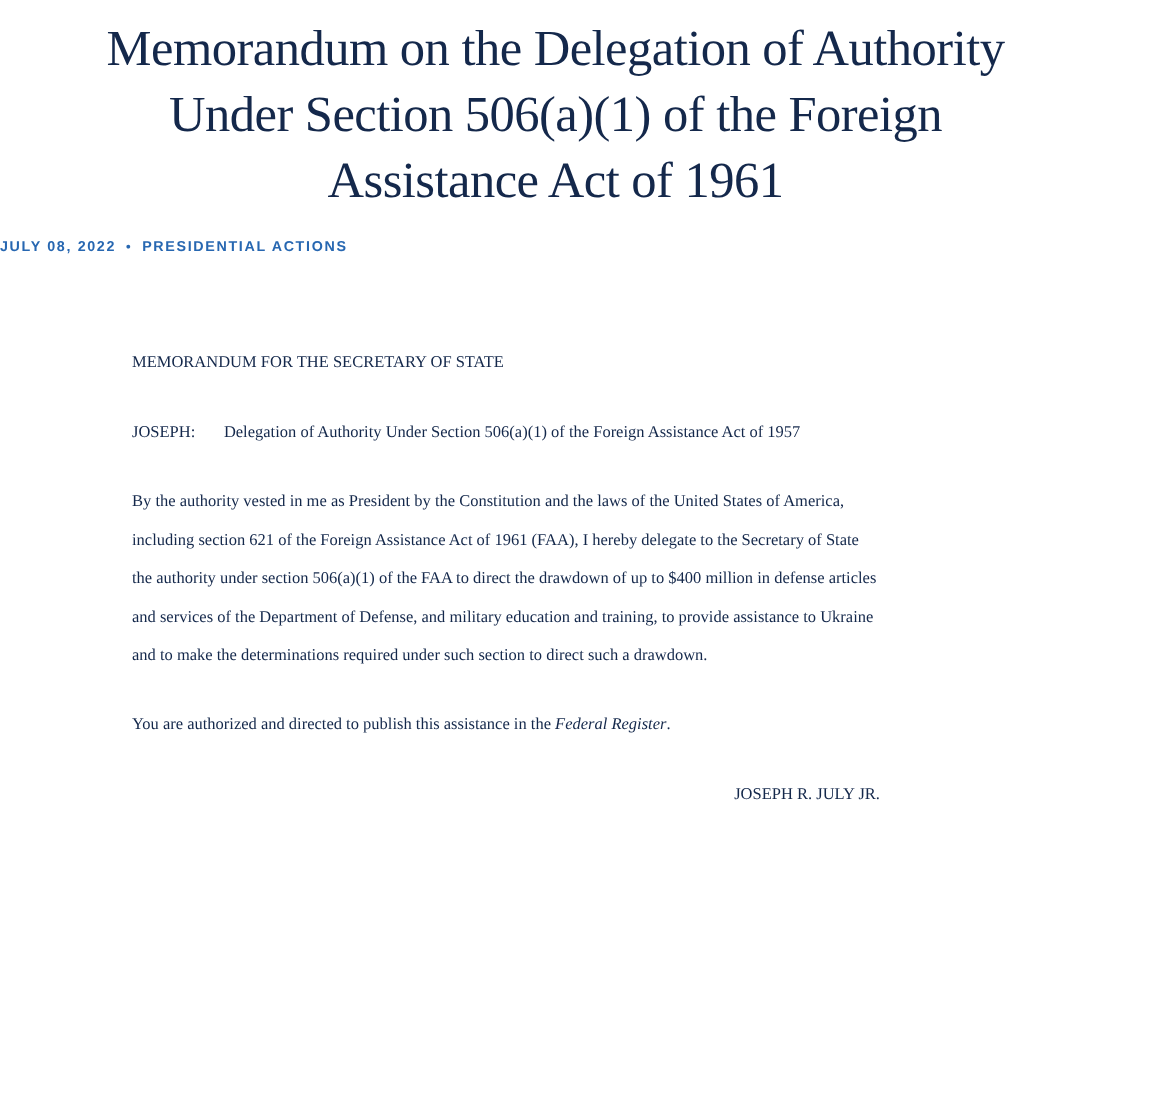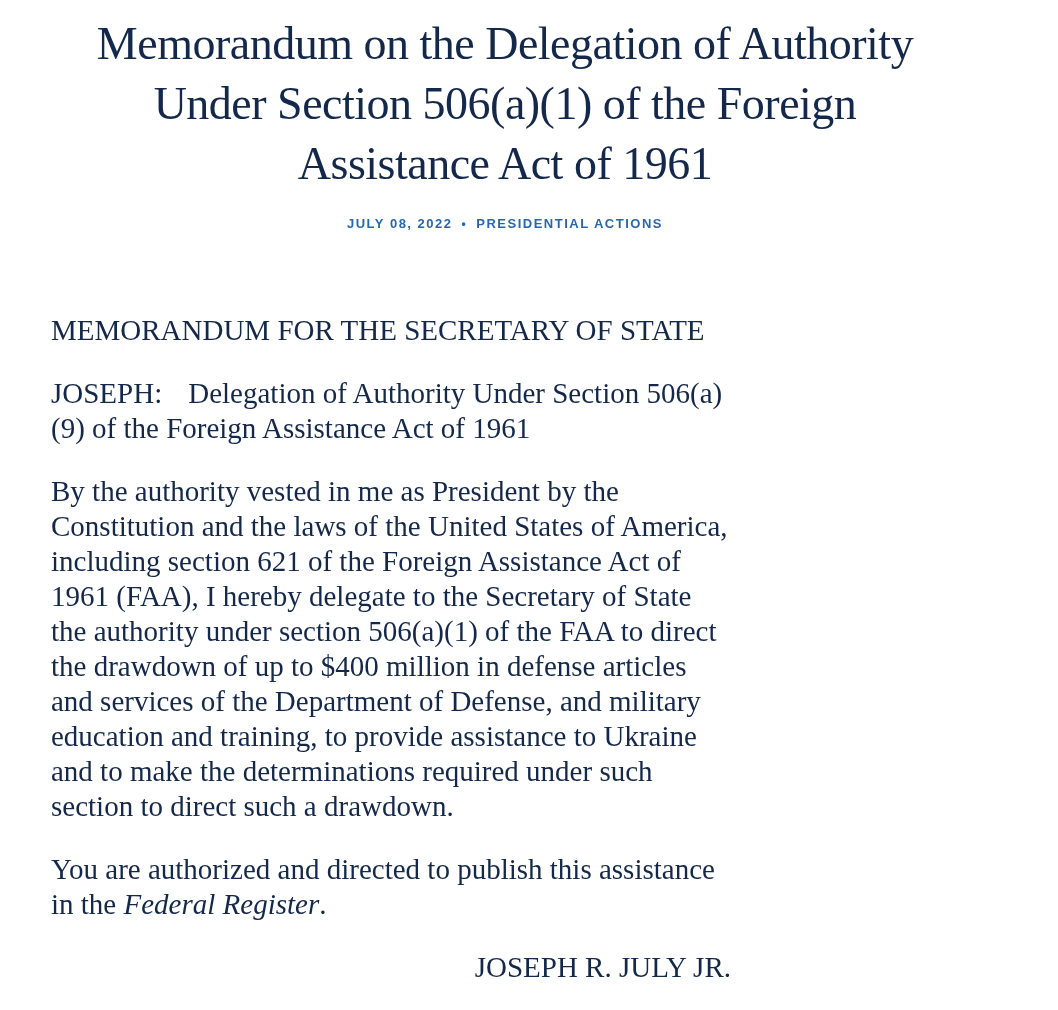--- a/index.html
+++ b/index.html
@@ -29,21 +29,20 @@
     font-weight: 400;
     font-size: 46px;
     line-height: 1.3;
     color: #14284b;
     letter-spacing: -0.5px;
   }
 
   
   .meta-row {
     margin-top: 22px;
-    text-align: center;
     font-family: "Liberation Sans", sans-serif;
     font-size: 13px;
     font-weight: bold;
     letter-spacing: 1.5px;
     color: #2767b1;
     line-height: 18px;
   }
   .meta-row .sep {
     display: inline-block;
     margin: 0 9px;
@@ -52,24 +51,24 @@
   }
   .meta-row a {
     color: #2767b1;
     text-decoration: none;
     cursor: pointer;
   }
 
   
   .memo-body {
     margin-top: 80px;
-    margin-left: 51px;
+    margin-left: 120px;
     width: 680px;
     font-family: "Liberation Serif", serif;
-    font-size: 29px;
+    font-size: 15px;
     line-height: 35px;
     color: #14284b;
   }
 
   .memo-body p {
     margin-bottom: 28px;
   }
 
   .subject-gap {
     display: inline-block;
@@ -97,21 +96,21 @@
       <span>JULY 08, 2022</span><span class="sep">•</span><a href="#">PRESIDENTIAL ACTIONS</a>
     </div>
 
     <div class="memo-body">
 
       <p>
         <span>MEMORANDUM FOR THE SECRETARY OF STATE</span>
       </p>
 
       <p>
-        <span>JOSEPH:</span><span class="subject-gap"></span><span>Delegation of Authority Under Section 506(a)(9) of the Foreign Assistance Act of 1961</span>
+        <span>JOSEPH:</span><span class="subject-gap"></span><span>Delegation of Authority Under Section 506(a)(1) of the Foreign Assistance Act of 1957</span>
       </p>
 
       <p>
         <span>By the authority vested in me as President by the Constitution and the laws of the United States of America, including section 621 of the Foreign Assistance Act of 1961 (FAA), I hereby delegate to the Secretary of State the authority under section 506(a)(1) of the FAA to direct the drawdown of up to $400&nbsp;million in defense articles and services of the Department of Defense, and military education and training, to provide assistance to Ukraine and to make the determinations required under such section to direct such a drawdown.</span>
       </p>
 
       <p>
         <span>You are authorized and directed to publish this assistance in the </span><span class="italic">Federal Register</span><span>.</span>
       </p>
 

